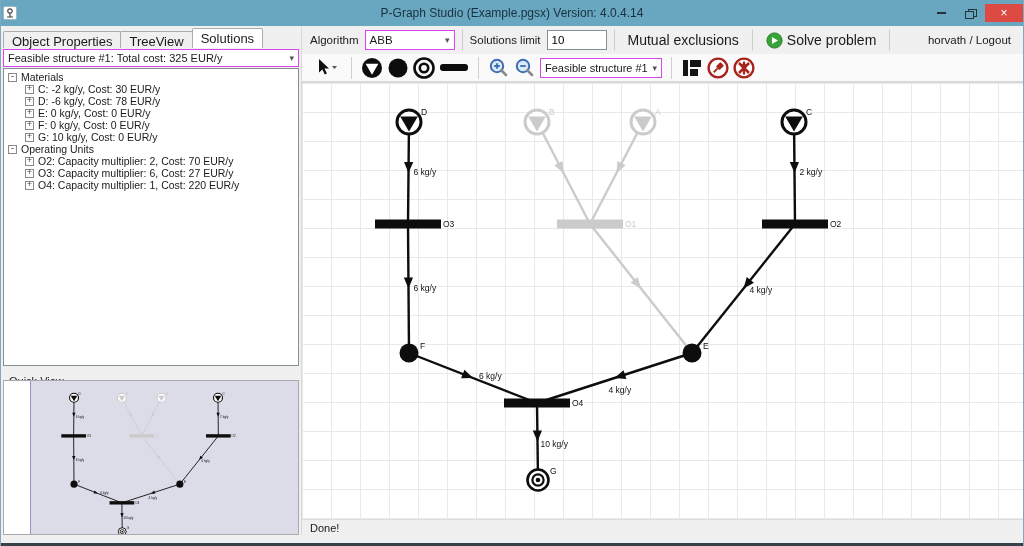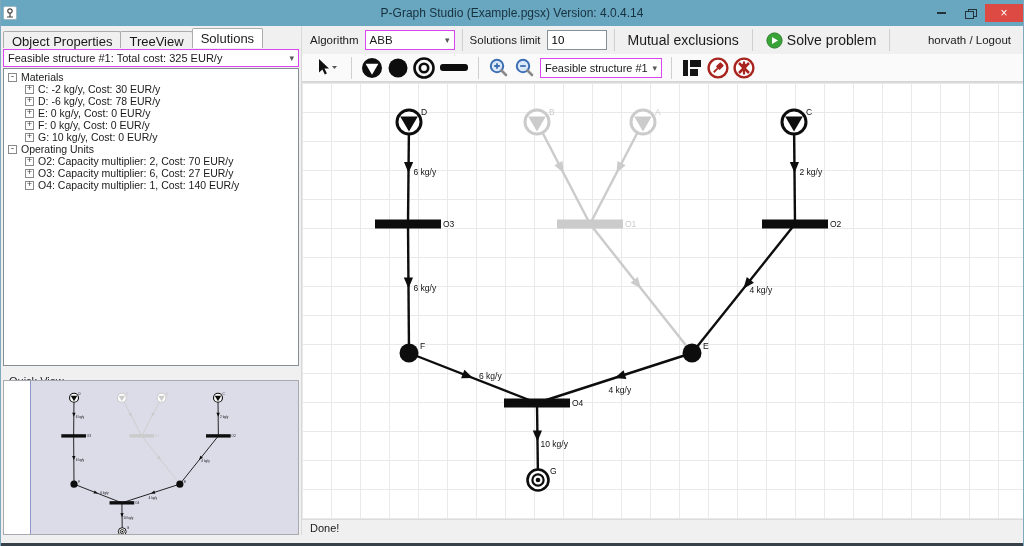--- a/index.html
+++ b/index.html
@@ -149,21 +149,21 @@
           <div class="trow child">
             <span class="tbox">+</span>
             <span>O2: Capacity multiplier: 2, Cost: 70 EUR/y</span>
           </div>
           <div class="trow child">
             <span class="tbox">+</span>
             <span>O3: Capacity multiplier: 6, Cost: 27 EUR/y</span>
           </div>
           <div class="trow child">
             <span class="tbox">+</span>
-            <span>O4: Capacity multiplier: 1, Cost: 140 EUR/y</span>
+            <span>O4: Capacity multiplier: 1, Cost: 220 EUR/y</span>
           </div>
         </div>
 
       <div class="qv-label">Quick View</div>
       <div class="qv-box">
         <div class="qv-canvas">
           <svg id="mini-graph" width="270" height="163" viewBox="0 0 722 435">
               <line x1="235" y1="39" x2="288" y2="141" stroke="#cbcbcb" stroke-width="2.4"></line>
               <path d="M0 0 L-11 4.6 L-11 -4.6 Z" fill="#cbcbcb" transform="translate(261.5,90) rotate(62.543257715400124)"></path>
               <line x1="341" y1="39" x2="288" y2="141" stroke="#cbcbcb" stroke-width="2.4"></line>

